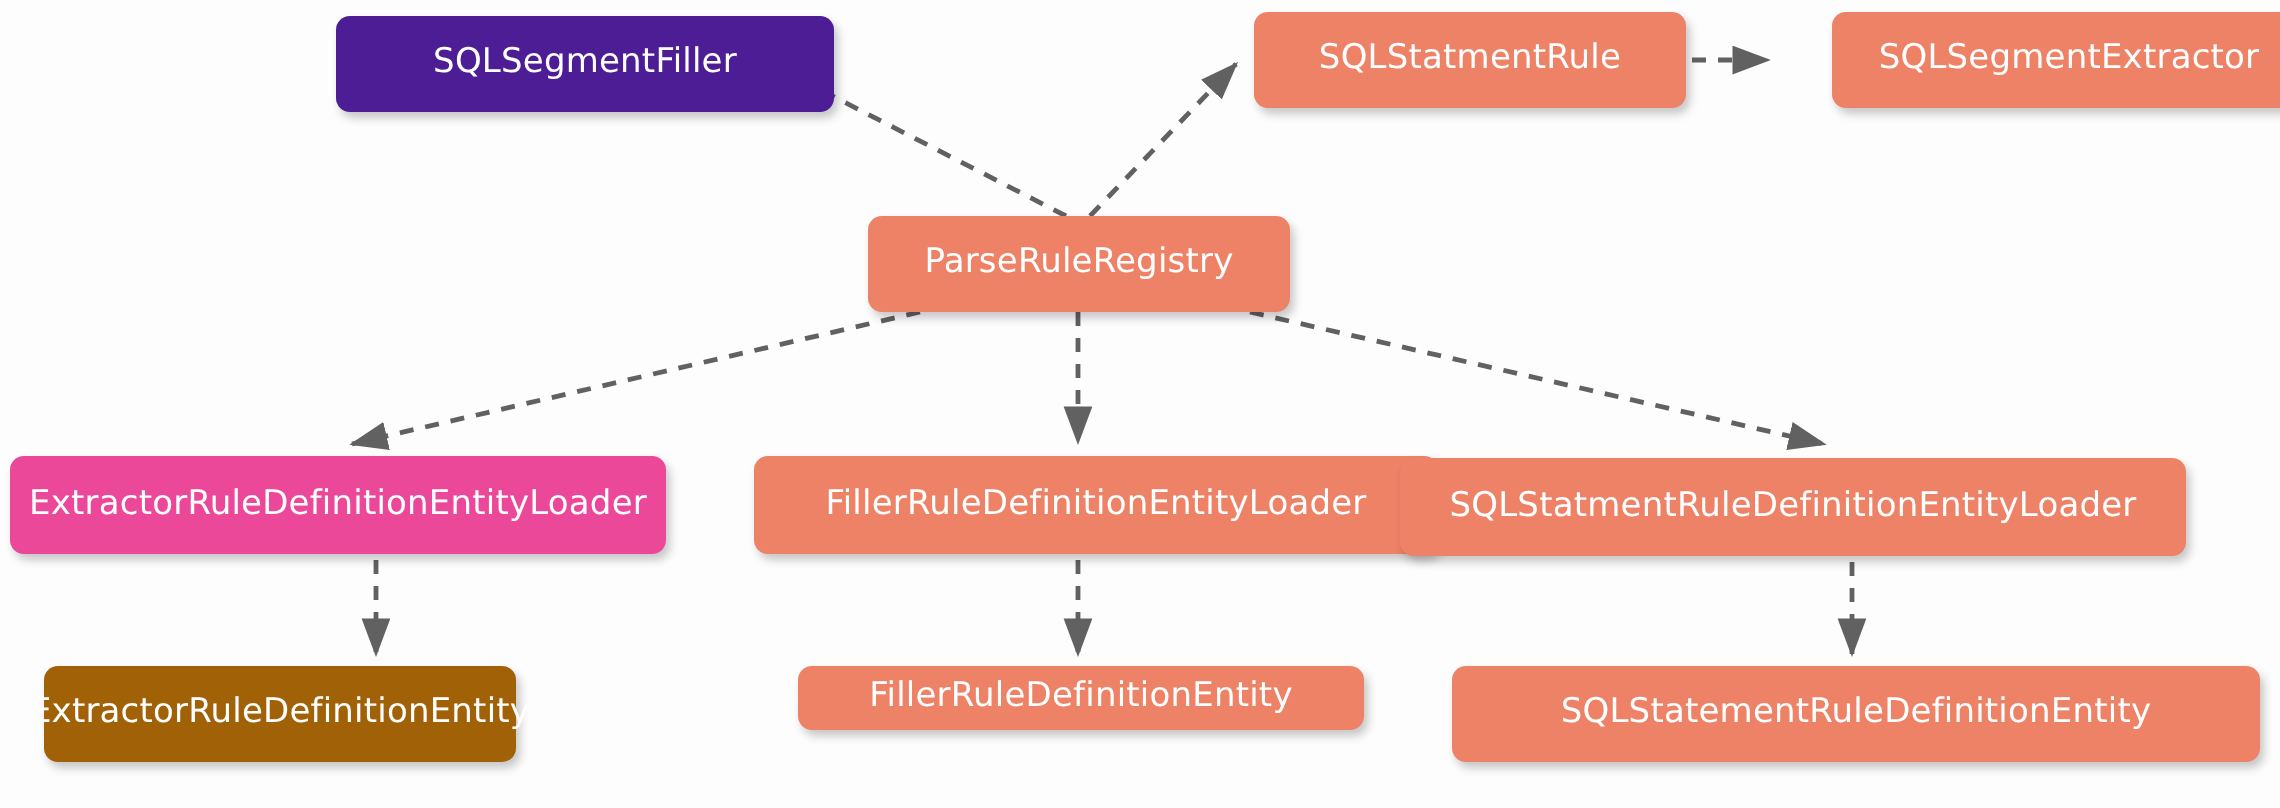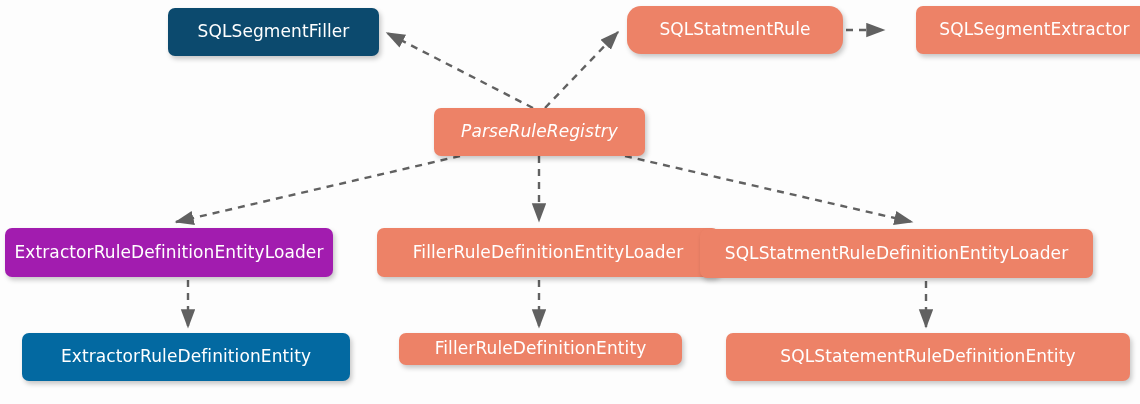--- a/index.html
+++ b/index.html
@@ -69,42 +69,42 @@
         <polyline points="460,156 176,222" fill="none" stroke="#616161" stroke-width="2.4" stroke-dasharray="7,6" marker-end="url(#arrow)"></polyline>
         <polyline points="539,156 539,221" fill="none" stroke="#616161" stroke-width="2.4" stroke-dasharray="7,6" marker-end="url(#arrow)"></polyline>
         <polyline points="625,156 912,222" fill="none" stroke="#616161" stroke-width="2.4" stroke-dasharray="7,6" marker-end="url(#arrow)"></polyline>
         <polyline points="188,280 188,327" fill="none" stroke="#616161" stroke-width="2.4" stroke-dasharray="7,6" marker-end="url(#arrow)"></polyline>
         <polyline points="539,280 539,327" fill="none" stroke="#616161" stroke-width="2.4" stroke-dasharray="7,6" marker-end="url(#arrow)"></polyline>
         <polyline points="926,281 926,327" fill="none" stroke="#616161" stroke-width="2.4" stroke-dasharray="7,6" marker-end="url(#arrow)"></polyline>
       </g>
   </svg>
 
   <div id="node-layer">
-      <div class="node" style="left: 168px; top: 8px; width: 211px; height: 48px; background: #0c4a6e; color: rgb(255, 255, 255);">
+      <div class="node" style="left: 168px; top: 8px; width: 249px; height: 48px; background: #4c1d95; color: rgb(255, 255, 255);">
         <span class="node-label">SQLSegmentFiller</span>
       </div>
-      <div class="node" style="left: 627px; top: 6px; width: 216px; height: 48px; background: rgb(237, 130, 103); color: rgb(255, 255, 255); border-radius: 14px;">
+      <div class="node" style="left: 627px; top: 6px; width: 216px; height: 48px; background: rgb(237, 130, 103); color: rgb(255, 255, 255);">
         <span class="node-label">SQLStatmentRule</span>
       </div>
       <div class="node" style="left: 892px; top: 6px; width: 237px; height: 48px; background: rgb(237, 130, 103); color: rgb(255, 255, 255); margin-left: 24px;">
         <span class="node-label">SQLSegmentExtractor</span>
       </div>
-      <div class="node" style="left: 434px; top: 108px; width: 211px; height: 48px; background: rgb(237, 130, 103); color: rgb(255, 255, 255); font-style: italic;">
+      <div class="node" style="left: 434px; top: 108px; width: 211px; height: 48px; background: rgb(237, 130, 103); color: rgb(255, 255, 255);">
         <span class="node-label">ParseRuleRegistry</span>
       </div>
-      <div class="node" style="left: 5px; top: 228px; width: 328px; height: 49px; background: #a21caf; color: rgb(255, 255, 255);">
+      <div class="node" style="left: 5px; top: 228px; width: 328px; height: 49px; background: #ec4899; color: rgb(255, 255, 255);">
         <span class="node-label">ExtractorRuleDefinitionEntityLoader</span>
       </div>
       <div class="node" style="left: 377px; top: 228px; width: 342px; height: 49px; background: rgb(237, 130, 103); color: rgb(255, 255, 255);">
         <span class="node-label">FillerRuleDefinitionEntityLoader</span>
       </div>
       <div class="node" style="left: 700px; top: 229px; width: 393px; height: 49px; background: rgb(237, 130, 103); color: rgb(255, 255, 255);">
         <span class="node-label">SQLStatmentRuleDefinitionEntityLoader</span>
       </div>
-      <div class="node" style="left: 22px; top: 333px; width: 328px; height: 48px; background: #0369a1; color: rgb(255, 255, 255);">
+      <div class="node" style="left: 22px; top: 333px; width: 236px; height: 48px; background: #a16207; color: rgb(255, 255, 255);">
         <span class="node-label">ExtractorRuleDefinitionEntity</span>
       </div>
       <div class="node" style="left: 399px; top: 333px; width: 283px; height: 32px; background: rgb(237, 130, 103); color: rgb(255, 255, 255);">
         <span class="node-label">FillerRuleDefinitionEntity</span>
       </div>
       <div class="node" style="left: 726px; top: 333px; width: 404px; height: 48px; background: rgb(237, 130, 103); color: rgb(255, 255, 255);">
         <span class="node-label">SQLStatementRuleDefinitionEntity</span>
       </div>
     </div>
 

